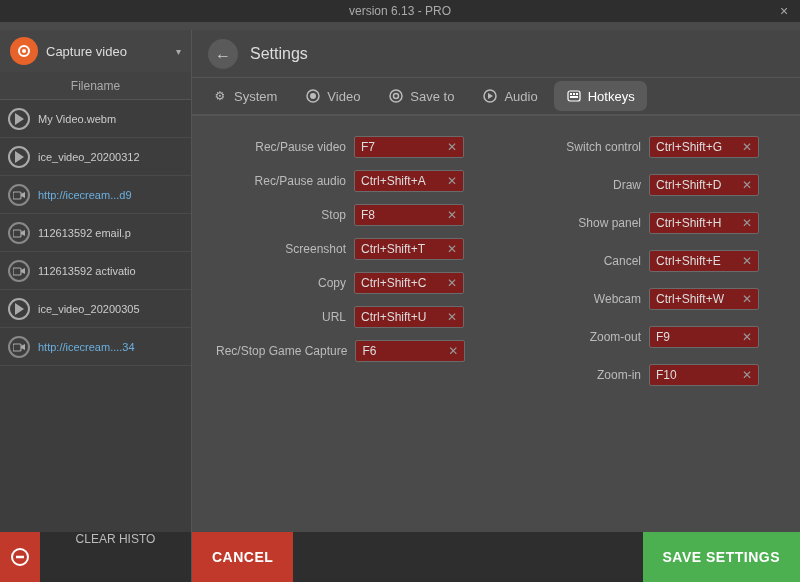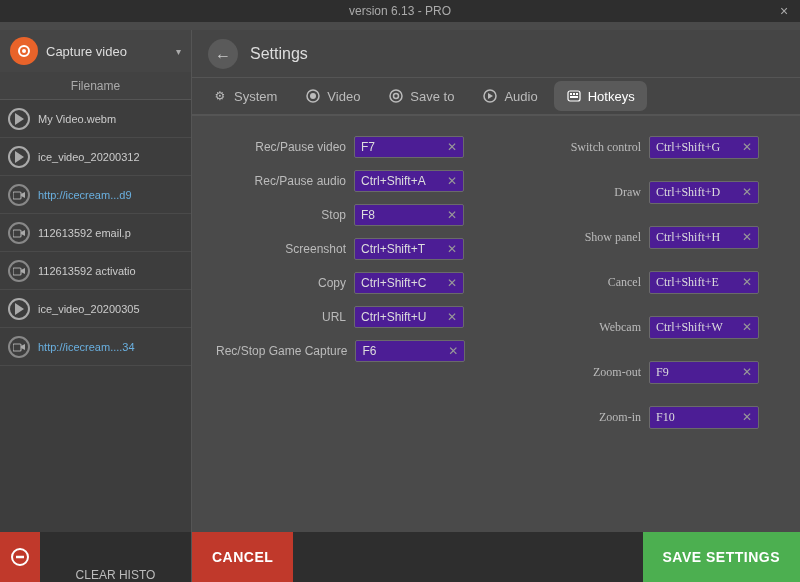--- a/index.html
+++ b/index.html
@@ -223,21 +223,21 @@
     .hotkey-label {
       color: #bbb;
       font-size: 12px;
       text-align: right;
       min-width: 130px;
       flex-shrink: 0;
     }
     .hotkey-input-wrap {
       display: flex;
       align-items: center;
-      background: #4c1d95;
+      background: #7f1d1d;
       border: 1px solid #6a6a6a;
       border-radius: 2px;
       padding: 3px 6px;
       min-width: 110px;
       justify-content: space-between;
     }
     .hotkey-value {
       color: #ddd;
       font-size: 12px;
     }
@@ -256,21 +256,21 @@
       right: 0;
       height: 50px;
       background: #2e2e2e;
       display: flex;
       align-items: center;
     }
 
     .clear-histo-wrap {
       width: 192px;
       display: flex;
-      align-items: flex-end;
+      align-items: flex-start;
       height: 100%;
       border-right: 1px solid #555;
     }
     .clear-icon-btn {
       width: 40px;
       height: 100%;
       background: #c0392b;
       display: flex;
       align-items: center;
       justify-content: center;
@@ -516,21 +516,21 @@
             <span class="hotkey-label">Rec/Stop Game Capture</span>
             <div class="hotkey-input-wrap">
               <span class="hotkey-value">F6</span>
               <span class="hotkey-clear">✕</span>
             </div>
           </div>
         </div>
       </div>
 
       <div>
-        <div style="display:flex; flex-direction:column; gap:22px;font-family:Liberation Serif, serif;">
+        <div style="display:flex; flex-direction:column; gap:16px;">
           <div class="hotkey-row">
             <span class="hotkey-label">Switch control</span>
             <div class="hotkey-input-wrap">
               <span class="hotkey-value">Ctrl+Shift+G</span>
               <span class="hotkey-clear">✕</span>
             </div>
           </div>
           <div class="hotkey-row">
             <span class="hotkey-label">Draw</span>
             <div class="hotkey-input-wrap">

